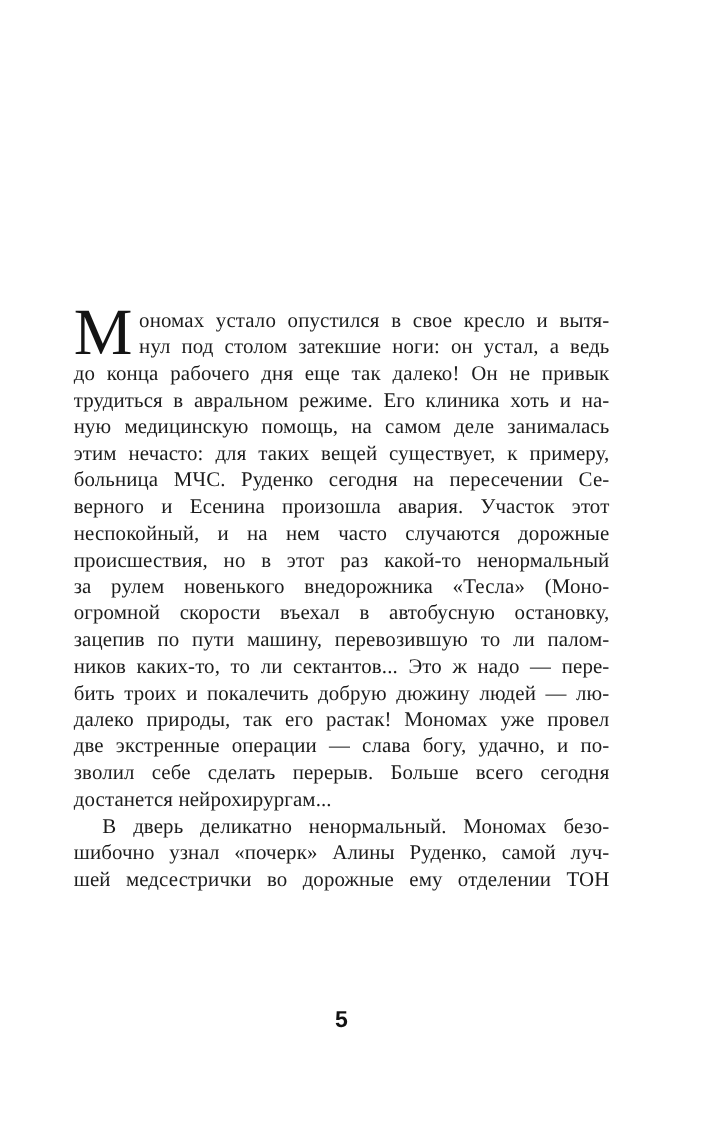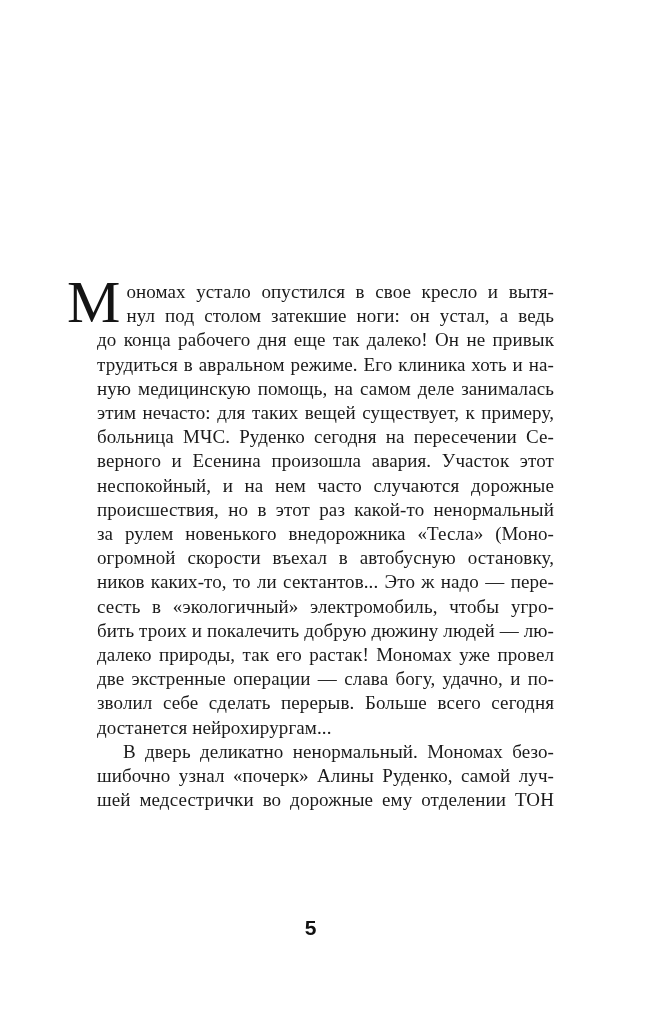--- a/index.html
+++ b/index.html
@@ -25,21 +25,20 @@
     color: #1b1b1b;
     letter-spacing: 0.1px;
   }
   .para {
     margin: 0;
   }
   .line {
     text-align: justify;
     text-align-last: justify;
     white-space: normal;
-    margin-left: 30px;
   }
   .line.last-line {
     text-align: justify;
     text-align-last: left;
   }
   .dropcap {
     float: left;
     font-size: 60px;
     line-height: 42px;
     height: 42px;
@@ -81,22 +80,22 @@
           <div class="line">до конца рабочего дня еще так далеко! Он не привык</div>
           <div class="line">трудиться в авральном режиме. Его клиника хоть и на-</div>
           <div class="line">ную медицинскую помощь, на самом деле занималась</div>
           <div class="line">этим нечасто: для таких вещей существует, к примеру,</div>
           <div class="line">больница МЧС. Руденко сегодня на пересечении Се-</div>
           <div class="line">верного и Есенина произошла авария. Участок этот</div>
           <div class="line">неспокойный, и на нем часто случаются дорожные</div>
           <div class="line">происшествия, но в этот раз какой-то ненормальный</div>
           <div class="line">за рулем новенького внедорожника «Тесла» (Моно-</div>
           <div class="line">огромной скорости въехал в автобусную остановку,</div>
+          <div class="line">зацепив по пути машину, перевозившую то ли палом-</div>
           <div class="line">ников каких-то, то ли сектантов... Это ж надо — пере-</div>
-          <div class="line">сесть в «экологичный» электромобиль, чтобы угро-</div>
           <div class="line">бить троих и покалечить добрую дюжину людей — лю-</div>
           <div class="line">далеко природы, так его растак! Мономах уже провел</div>
           <div class="line">две экстренные операции — слава богу, удачно, и по-</div>
           <div class="line">зволил себе сделать перерыв. Больше всего сегодня</div>
         </div>
       <div class="line last-line">достанется нейрохирургам...</div>
     </div>
 
     <div class="para para-indent">
       <div data-lines="content.paragraph2.lines">

